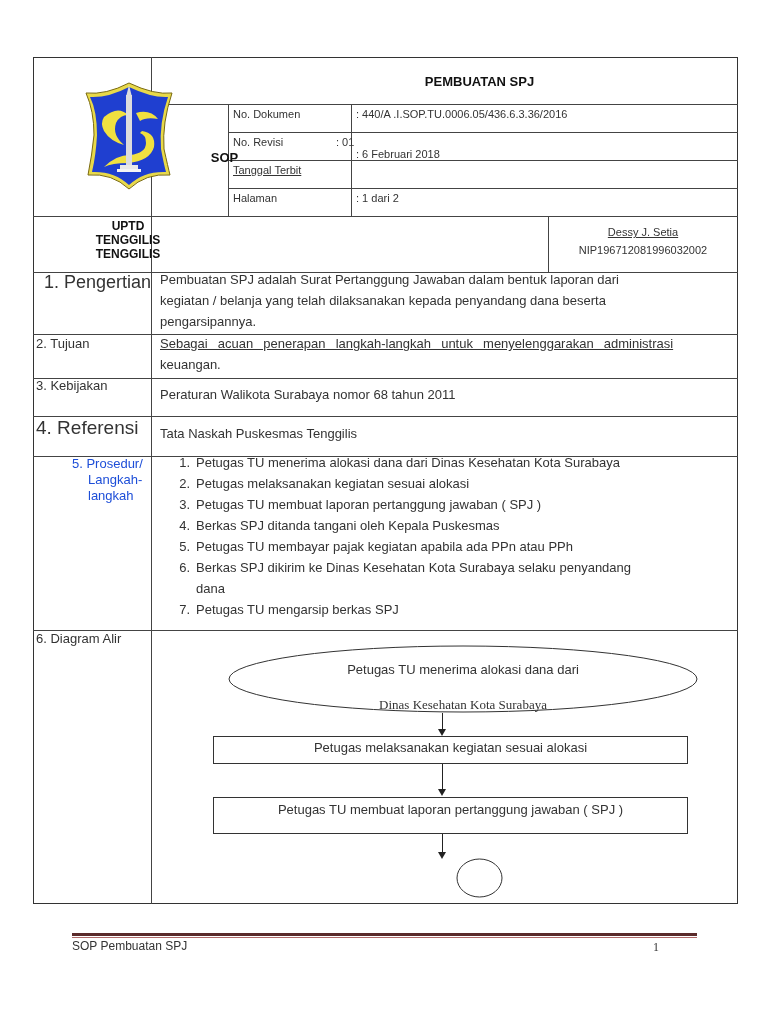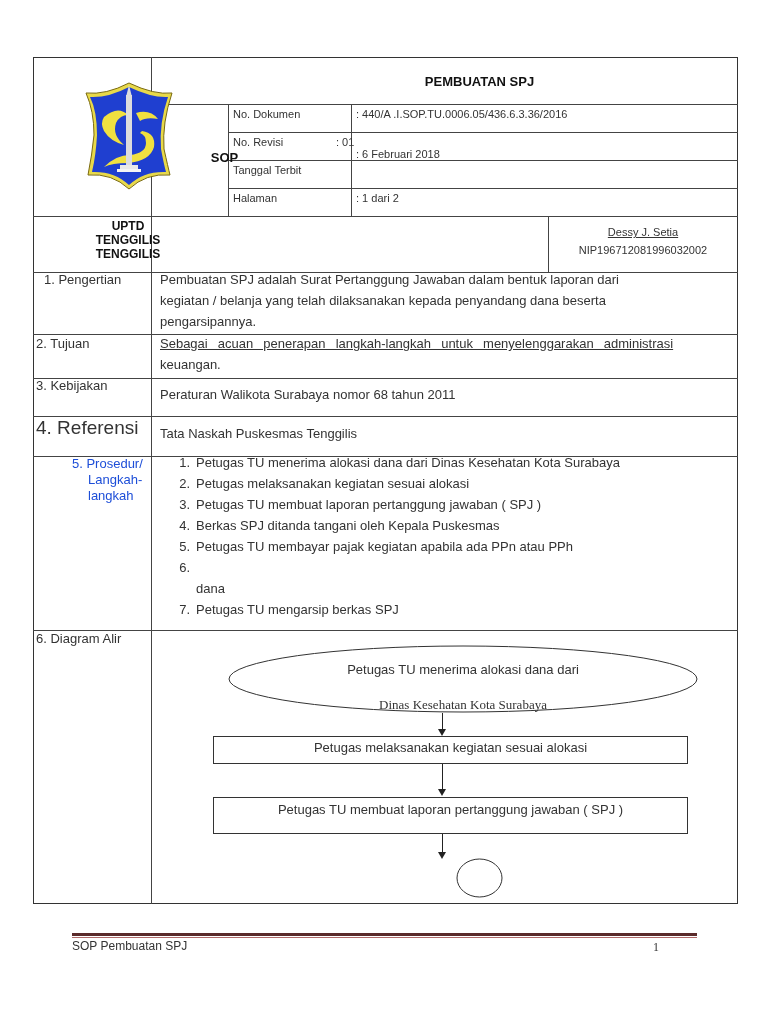--- a/index.html
+++ b/index.html
@@ -64,35 +64,35 @@
   </svg>
 </div>
 
 <div class="t t-bold" style="left:151px; width:587px; top:74px; text-align:center; font-size:13px;">PEMBUATAN SPJ</div>
 <div class="t t-bold" style="left:151px; width:77px; top:150px; text-align:center; font-size:13px;">SOP</div>
 
 <div class="t t-sm" style="left:233px; top:108px;">No. Dokumen</div>
 <div class="t t-sm" style="left:356px; top:108px;">: 440/A .I.SOP.TU.0006.05/436.6.3.36/2016</div>
 <div class="t t-sm" style="left:233px; top:136px;">No. Revisi</div>
 <div class="t t-sm" style="left:336px; top:136px;">: 01</div>
-<div class="t t-sm" style="left:233px; top:164px;">Tanggal Terbit</div>
+<div class="t t-sm" style="left:233px; top:164px;text-decoration:underline;">Tanggal Terbit</div>
 <div class="t t-sm" style="left:356px; top:148px;">: 6 Februari 2018</div>
 <div class="t t-sm" style="left:233px; top:192px;">Halaman</div>
 <div class="t t-sm" style="left:356px; top:192px;">: 1 dari 2</div>
 
 <div class="abs" style="left:33px; width:118px; top:219px; text-align:center; font-size:12px; font-weight:bold; line-height:14px; color:#111;">
   <div>UPTD</div>
   <div>TENGGILIS</div>
   <div>TENGGILIS</div>
 </div>
 
 <div class="t t-sm" style="left:548px; width:190px; top:226px; text-align:center; text-decoration:underline;">Dessy J. Setia</div>
 <div class="t t-sm" style="left:548px; width:190px; top:244px; text-align:center;">NIP196712081996032002</div>
 
-<div class="t" style="left:44px; top:272px; font-size:13px;">1. Pengertian</div>
+<div class="t" style="left:44px; top:272px; font-size:18px;">1. Pengertian</div>
 <div class="t" style="left:36px; top:336px; font-size:13px;">2. Tujuan</div>
 <div class="t" style="left:36px; top:378px; font-size:13px;">3. Kebijakan</div>
 <div class="t" style="left:36px; top:417px; font-size:19px;">4. Referensi</div>
 <div class="abs" style="left:36px; top:456px; font-size:13px; line-height:16px; color:#1d4ed8;">
   <div>5. Prosedur/</div>
   <div style="padding-left:16px;">Langkah-</div>
   <div style="padding-left:16px;">langkah</div>
 </div>
 <div class="t" style="left:36px; top:631px; font-size:13px;">6. Diagram Alir</div>
 
@@ -109,21 +109,21 @@
 </div>
 <div class="body-txt" style="left:160px; top:384px;">Peraturan Walikota Surabaya nomor 68 tahun 2011</div>
 <div class="body-txt" style="left:160px; top:423px;">Tata Naskah Puskesmas Tenggilis</div>
 
 <ol class="steps" style="left:160px; top:452px; width:572px;">
   <li><span class="num">1.</span><span>Petugas TU menerima alokasi dana dari Dinas Kesehatan Kota Surabaya</span></li>
   <li><span class="num">2.</span><span>Petugas melaksanakan kegiatan sesuai alokasi</span></li>
   <li><span class="num">3.</span><span>Petugas TU membuat laporan pertanggung jawaban ( SPJ )</span></li>
   <li><span class="num">4.</span><span>Berkas SPJ ditanda tangani oleh Kepala Puskesmas</span></li>
   <li><span class="num">5.</span><span>Petugas TU membayar pajak kegiatan apabila ada PPn atau PPh</span></li>
-  <li><span class="num">6.</span><br><span>dana</span></li>
+  <li><span class="num">6.</span><span>Berkas SPJ dikirim ke Dinas Kesehatan Kota Surabaya selaku penyandang</span><br><span>dana</span></li>
   <li><span class="num">7.</span><span>Petugas TU mengarsip berkas SPJ</span></li>
 </ol>
 
 <div class="abs" style="left:192px; top:645px; width:470px; height:68px;">
   <svg width="470" height="68" style="position:absolute; left:0; top:0;">
     <ellipse cx="235" cy="34" rx="234" ry="33" fill="#fff" stroke="#333" stroke-width="1"></ellipse>
   </svg>
   <div class="shape-text" style="top:17px;">Petugas TU menerima alokasi dana dari</div>
   <div class="shape-text" style="top:52px;font-family:Liberation Serif, serif;">Dinas Kesehatan Kota Surabaya</div>
 </div>

